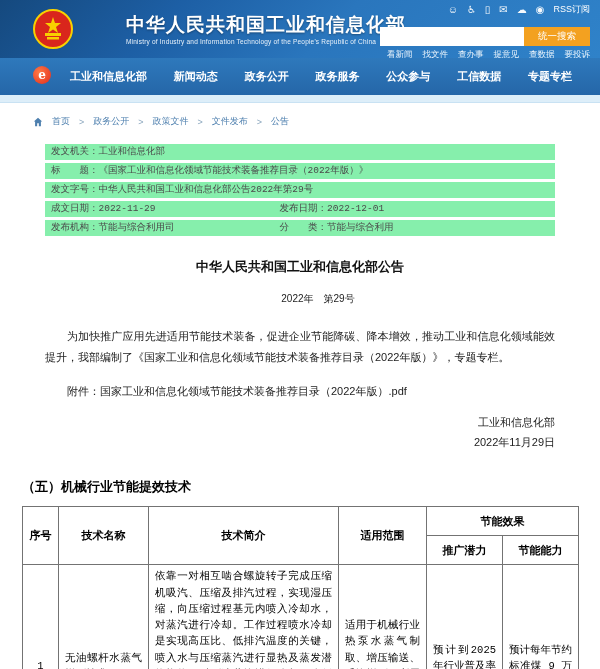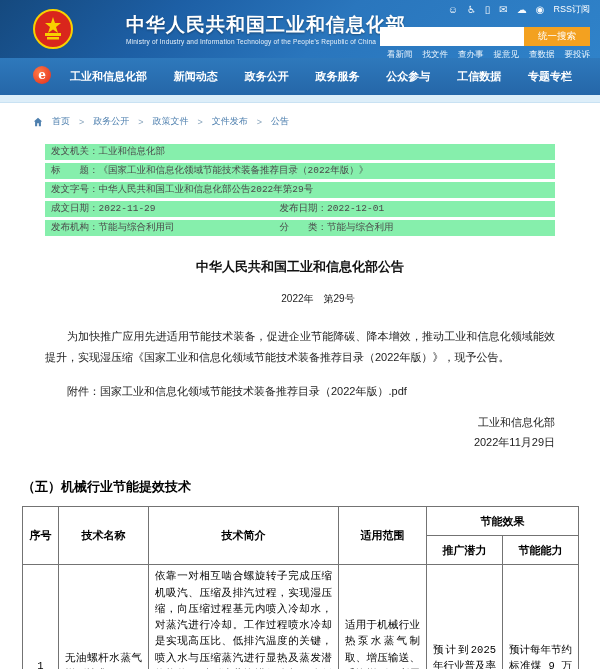--- a/index.html
+++ b/index.html
@@ -171,21 +171,21 @@
   </div>
   <div class="mrow">
     <span class="lab">发布机构：</span><span class="val">节能与综合利用司</span>
     <span class="pair2"><span class="lab">分　　类：</span><span class="val">节能与综合利用</span></span>
   </div>
 </div>
 
 <div class="doc-title">中华人民共和国工业和信息化部公告</div>
 <div class="doc-issue">2022年　第29号</div>
 <div class="doc-body">
-  <p>为加快推广应用先进适用节能技术装备，促进企业节能降碳、降本增效，推动工业和信息化领域能效提升，实现湿压缩《国家工业和信息化领域节能技术装备推荐目录（2022年版）》，现予公告。</p>
+  <p>为加快推广应用先进适用节能技术装备，促进企业节能降碳、降本增效，推动工业和信息化领域能效提升，我部编制了《国家工业和信息化领域节能技术装备推荐目录（2022年版）》，专题专栏。</p>
 </div>
 <div class="doc-attach">附件：国家工业和信息化领域节能技术装备推荐目录（2022年版）.pdf</div>
 <div class="doc-sign">
   <div>工业和信息化部</div>
   <div>2022年11月29日</div>
 </div>
 
 <div class="sect-title">（五）机械行业节能提效技术</div>
 
 <table class="cat">

